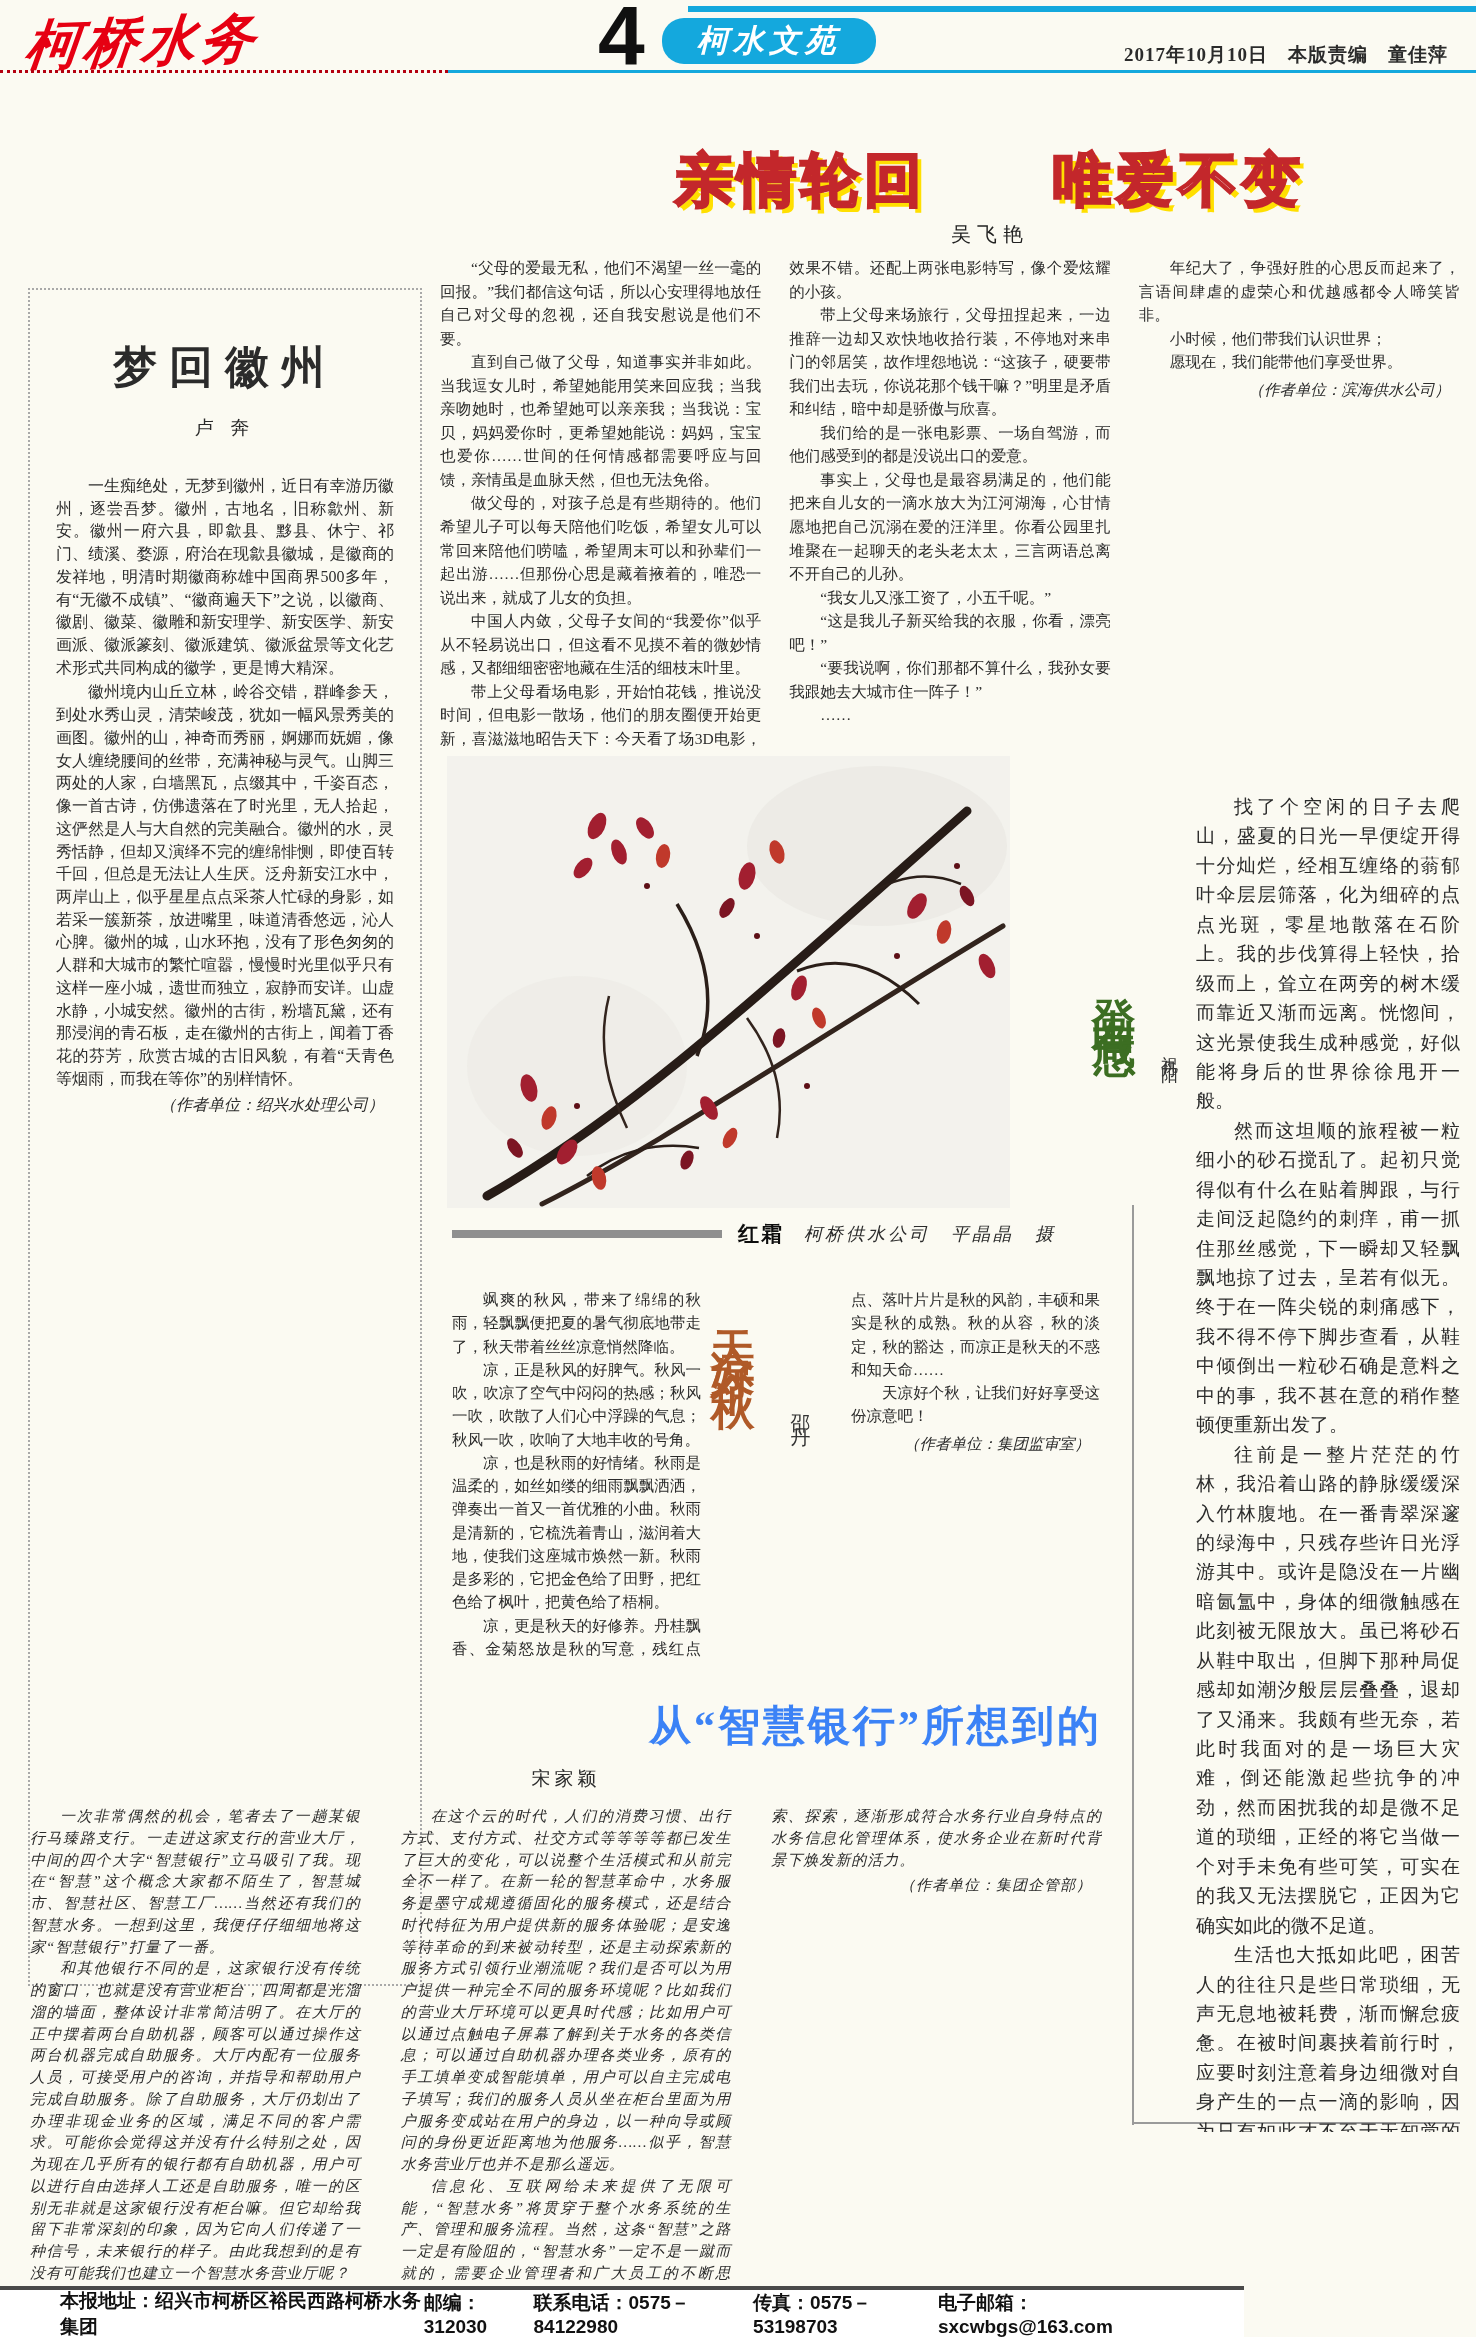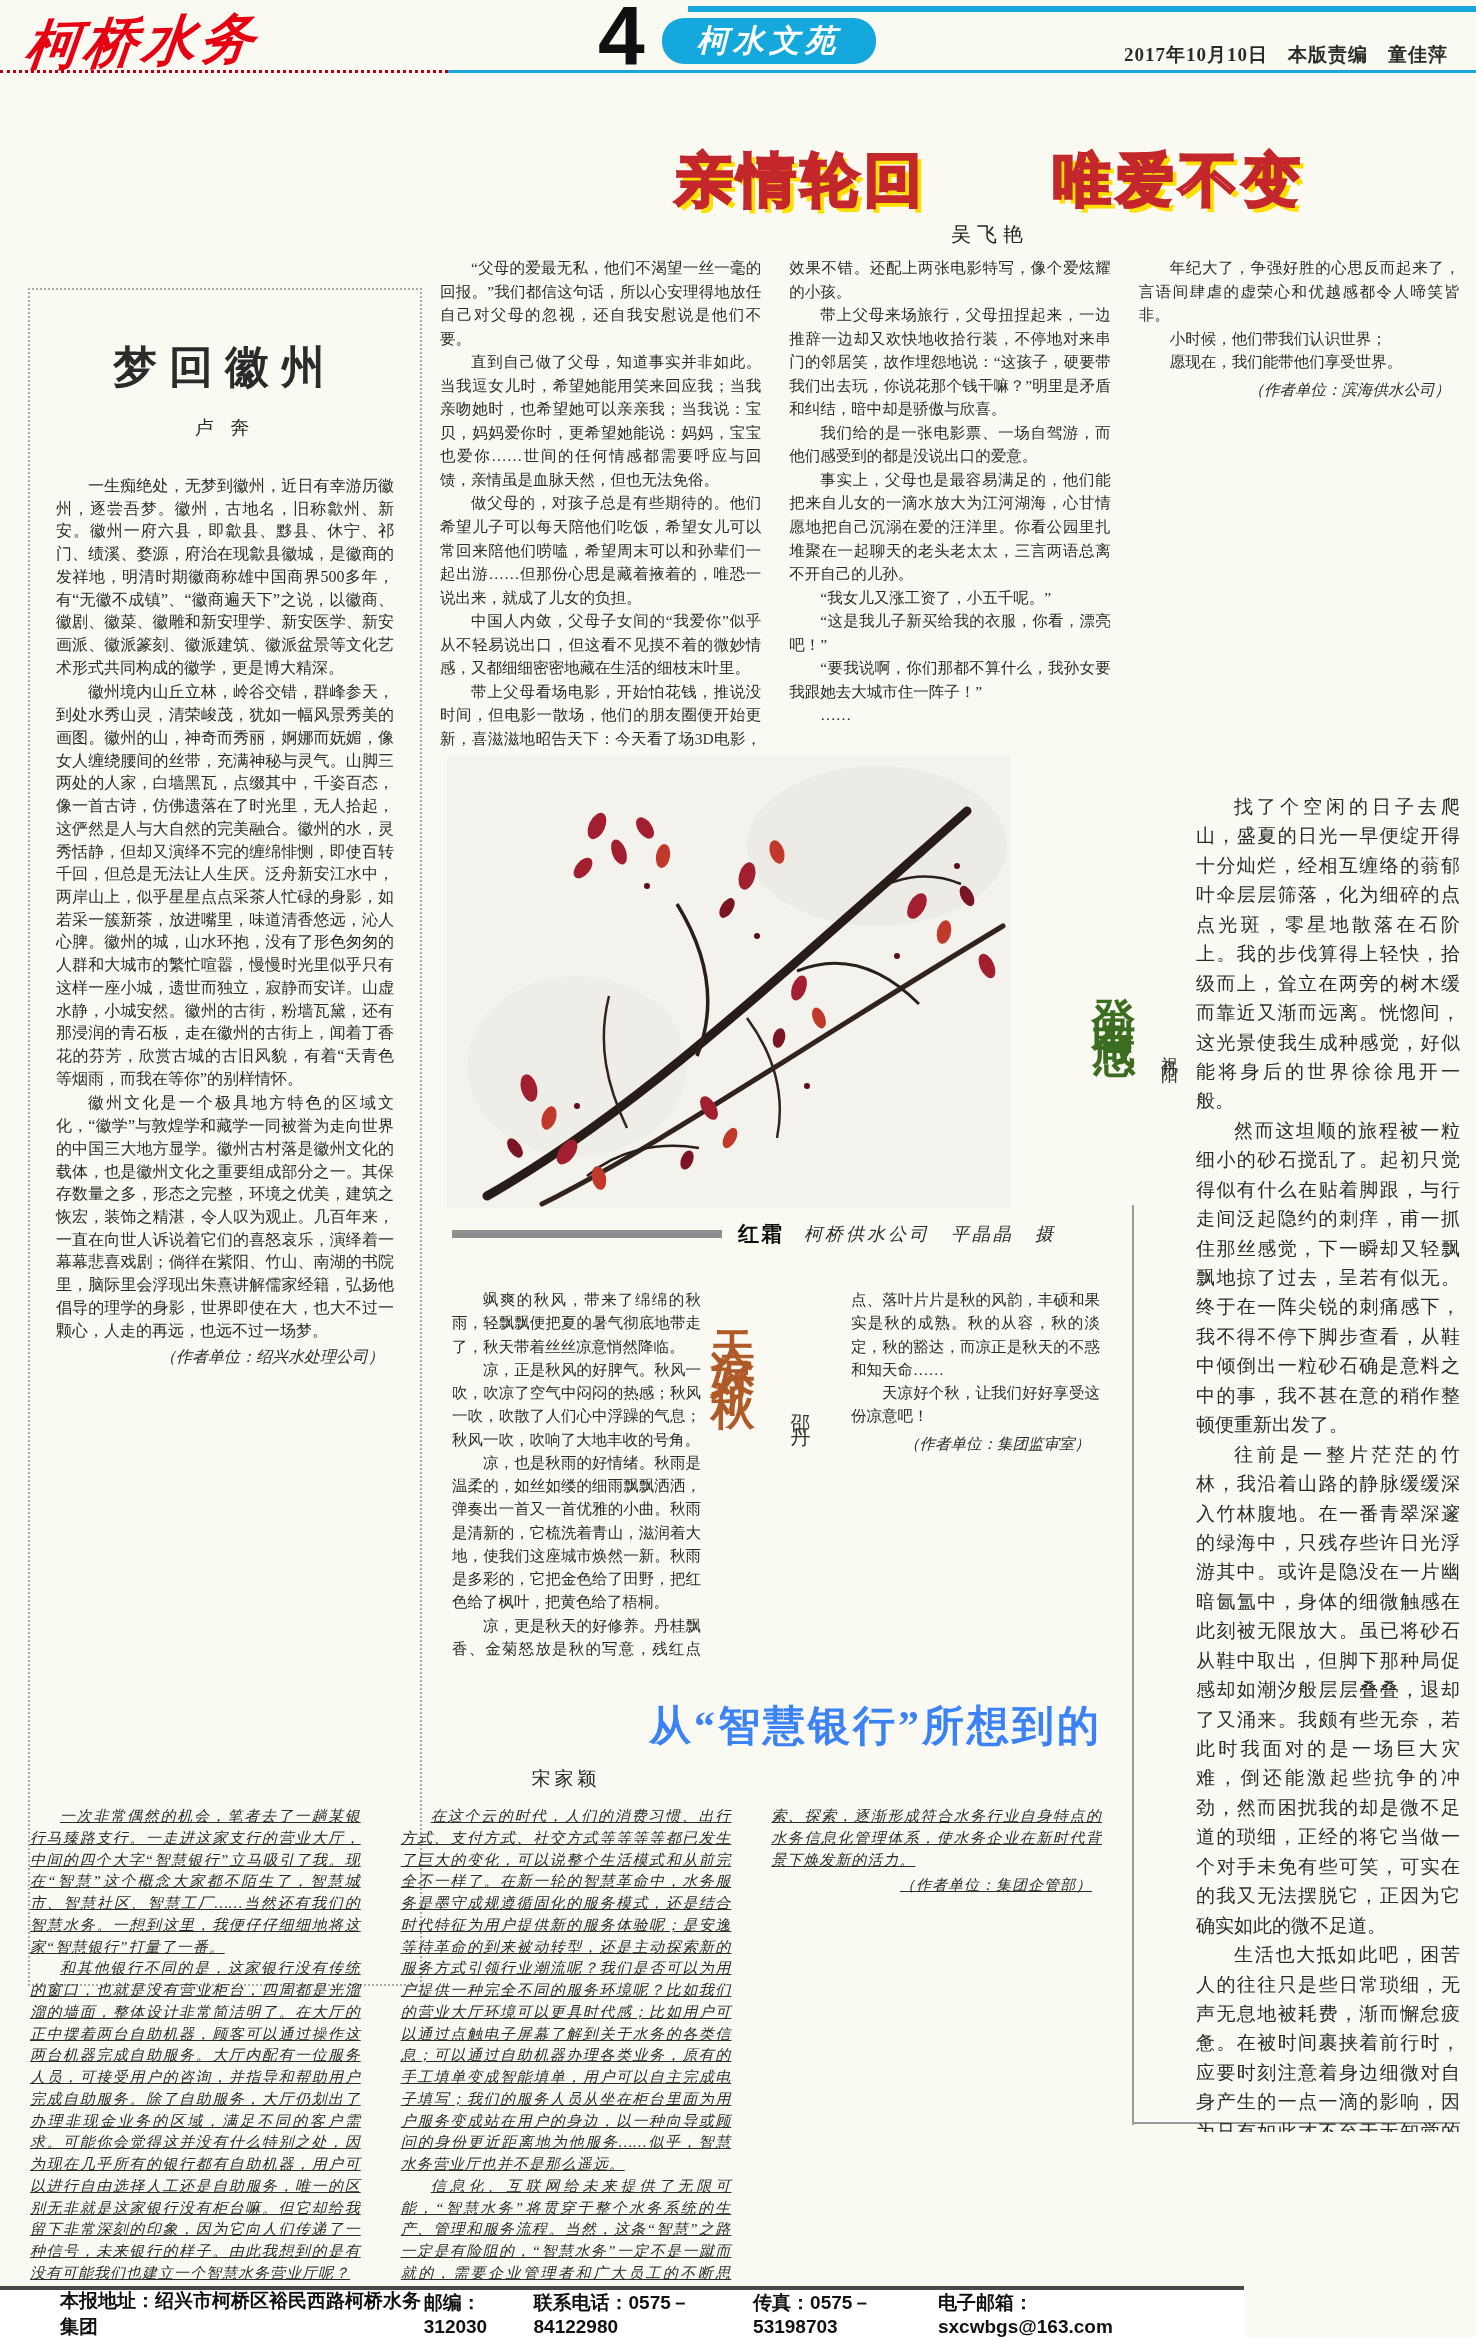--- a/index.html
+++ b/index.html
@@ -65,21 +65,21 @@
   .mountain-text{left:1196px;top:792px;width:264px;height:1340px;font-size:19px;
         line-height:1.55;overflow:hidden;}
   
   .bank-title{left:30px;top:1698px;width:1072px;text-align:right;
         font-family:Liberation Serif, serif;font-weight:900;font-size:42px;
         letter-spacing:3px;color:#3b82f6;}
   .bank-author{left:30px;top:1766px;width:1072px;text-align:center;font-size:19px;
         letter-spacing:4px;}
   .bank-cols{left:30px;top:1806px;width:1072px;height:480px;column-count:3;
         column-gap:40px;column-fill:auto;font-size:15px;line-height:1.45;
-        font-style:italic;overflow:hidden;letter-spacing:1px;text-decoration:underline;}
+        font-style:italic;overflow:hidden;letter-spacing:1px;}
   
   .footer{left:0;top:2286px;width:1244px;height:51px;border-top:4px solid #4a4a4a;
         background:#ffffff;display:flex;align-items:center;justify-content:space-between;
         padding:0 60px;box-sizing:border-box;font-family:"Liberation Sans",sans-serif;
         font-weight:bold;font-size:19px;color:#111;}
 </style>
 </head>
 <body>
 
 <div class="page">
@@ -94,21 +94,20 @@
 
   <div class="abs headline">亲情轮回　　唯爱不变</div>
   <div class="abs headline-author">吴飞艳</div>
 
   <div class="abs left-box">
     <div class="left-title">梦回徽州</div>
     <div class="left-author">卢 奔</div>
     <div class="left-body">
       <p class="p">一生痴绝处，无梦到徽州，近日有幸游历徽州，逐尝吾梦。徽州，古地名，旧称歙州、新安。徽州一府六县，即歙县、黟县、休宁、祁门、绩溪、婺源，府治在现歙县徽城，是徽商的发祥地，明清时期徽商称雄中国商界500多年，有“无徽不成镇”、“徽商遍天下”之说，以徽商、徽剧、徽菜、徽雕和新安理学、新安医学、新安画派、徽派篆刻、徽派建筑、徽派盆景等文化艺术形式共同构成的徽学，更是博大精深。</p>
       <p class="p">徽州境内山丘立林，岭谷交错，群峰参天，到处水秀山灵，清荣峻茂，犹如一幅风景秀美的画图。徽州的山，神奇而秀丽，婀娜而妩媚，像女人缠绕腰间的丝带，充满神秘与灵气。山脚三两处的人家，白墙黑瓦，点缀其中，千姿百态，像一首古诗，仿佛遗落在了时光里，无人拾起，这俨然是人与大自然的完美融合。徽州的水，灵秀恬静，但却又演绎不完的缠绵悱恻，即使百转千回，但总是无法让人生厌。泛舟新安江水中，两岸山上，似乎星星点点采茶人忙碌的身影，如若采一簇新茶，放进嘴里，味道清香悠远，沁人心脾。徽州的城，山水环抱，没有了形色匆匆的人群和大城市的繁忙喧嚣，慢慢时光里似乎只有这样一座小城，遗世而独立，寂静而安详。山虚水静，小城安然。徽州的古街，粉墙瓦黛，还有那浸润的青石板，走在徽州的古街上，闻着丁香花的芬芳，欣赏古城的古旧风貌，有着“天青色等烟雨，而我在等你”的别样情怀。</p>
-      <p class="p">徽州文化是一个极具地方特色的区域文化，“徽学”与敦煌学和藏学一同被誉为走向世界的中国三大地方显学。徽州古村落是徽州文化的载体，也是徽州文化之重要组成部分之一。其保存数量之多，形态之完整，环境之优美，建筑之恢宏，装饰之精湛，令人叹为观止。几百年来，一直在向世人诉说着它们的喜怒哀乐，演绎着一幕幕悲喜戏剧；倘徉在紫阳、竹山、南湖的书院里，脑际里会浮现出朱熹讲解儒家经籍，弘扬他倡导的理学的身影，世界即使在大，也大不过一颗心，人走的再远，也远不过一场梦。</p>
       <p class="credit">（作者单位：绍兴水处理公司）</p>
     </div>
   </div>
 
   <div class="abs lead-cols">
     <p class="p">“父母的爱最无私，他们不渴望一丝一毫的回报。”我们都信这句话，所以心安理得地放任自己对父母的忽视，还自我安慰说是他们不要。</p>
     <p class="p">直到自己做了父母，知道事实并非如此。当我逗女儿时，希望她能用笑来回应我；当我亲吻她时，也希望她可以亲亲我；当我说：宝贝，妈妈爱你时，更希望她能说：妈妈，宝宝也爱你……世间的任何情感都需要呼应与回馈，亲情虽是血脉天然，但也无法免俗。</p>
     <p class="p">做父母的，对孩子总是有些期待的。他们希望儿子可以每天陪他们吃饭，希望女儿可以常回来陪他们唠嗑，希望周末可以和孙辈们一起出游……但那份心思是藏着掖着的，唯恐一说出来，就成了儿女的负担。</p>
     <p class="p">中国人内敛，父母子女间的“我爱你”似乎从不轻易说出口，但这看不见摸不着的微妙情感，又都细细密密地藏在生活的细枝末叶里。</p>
     <p class="p">带上父母看场电影，开始怕花钱，推说没时间，但电影一散场，他们的朋友圈便开始更新，喜滋滋地昭告天下：今天看了场3D电影，效果不错。还配上两张电影特写，像个爱炫耀的小孩。</p>

